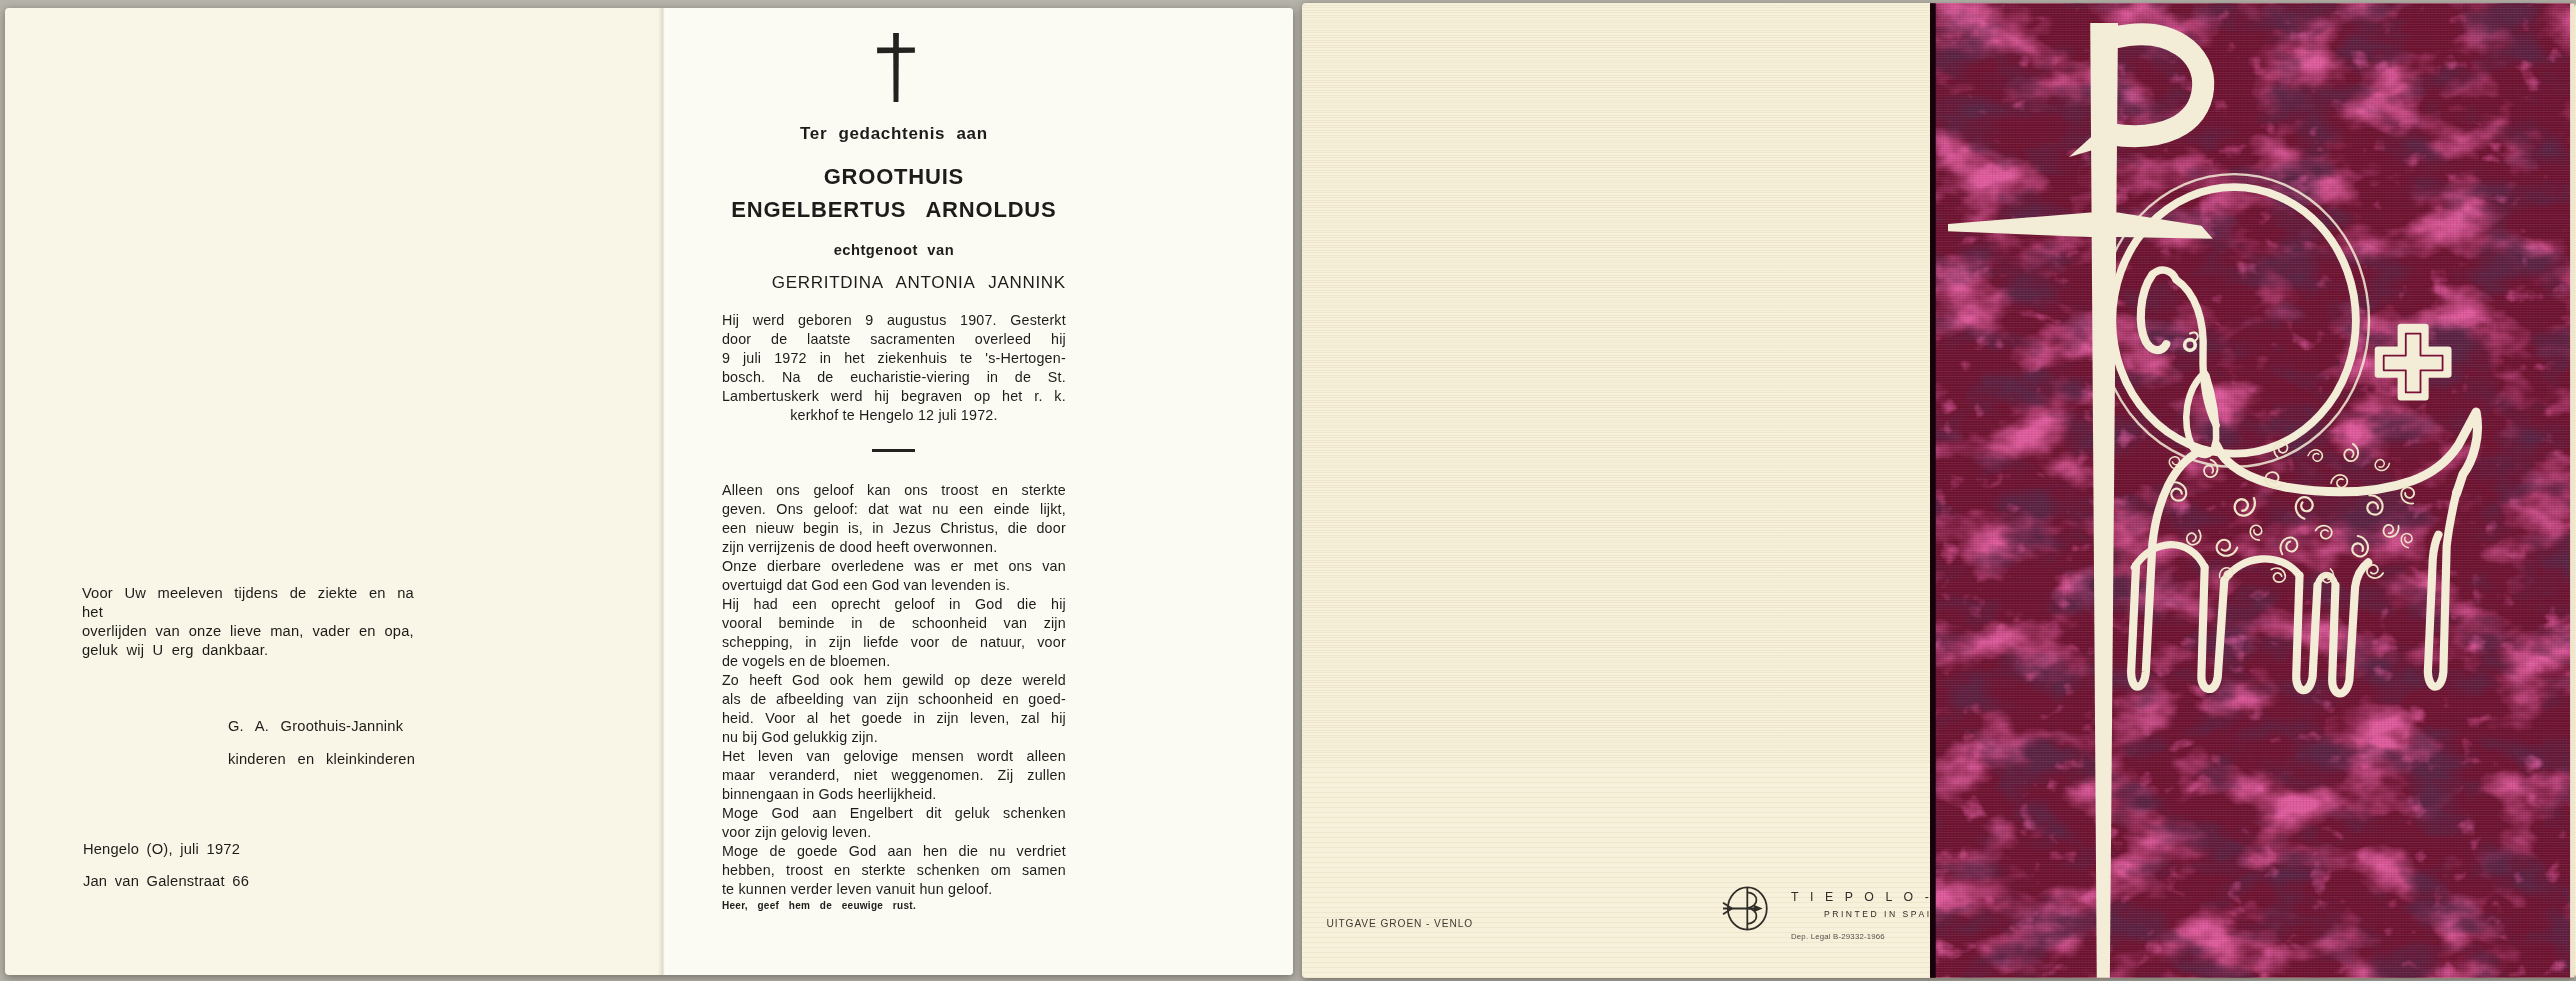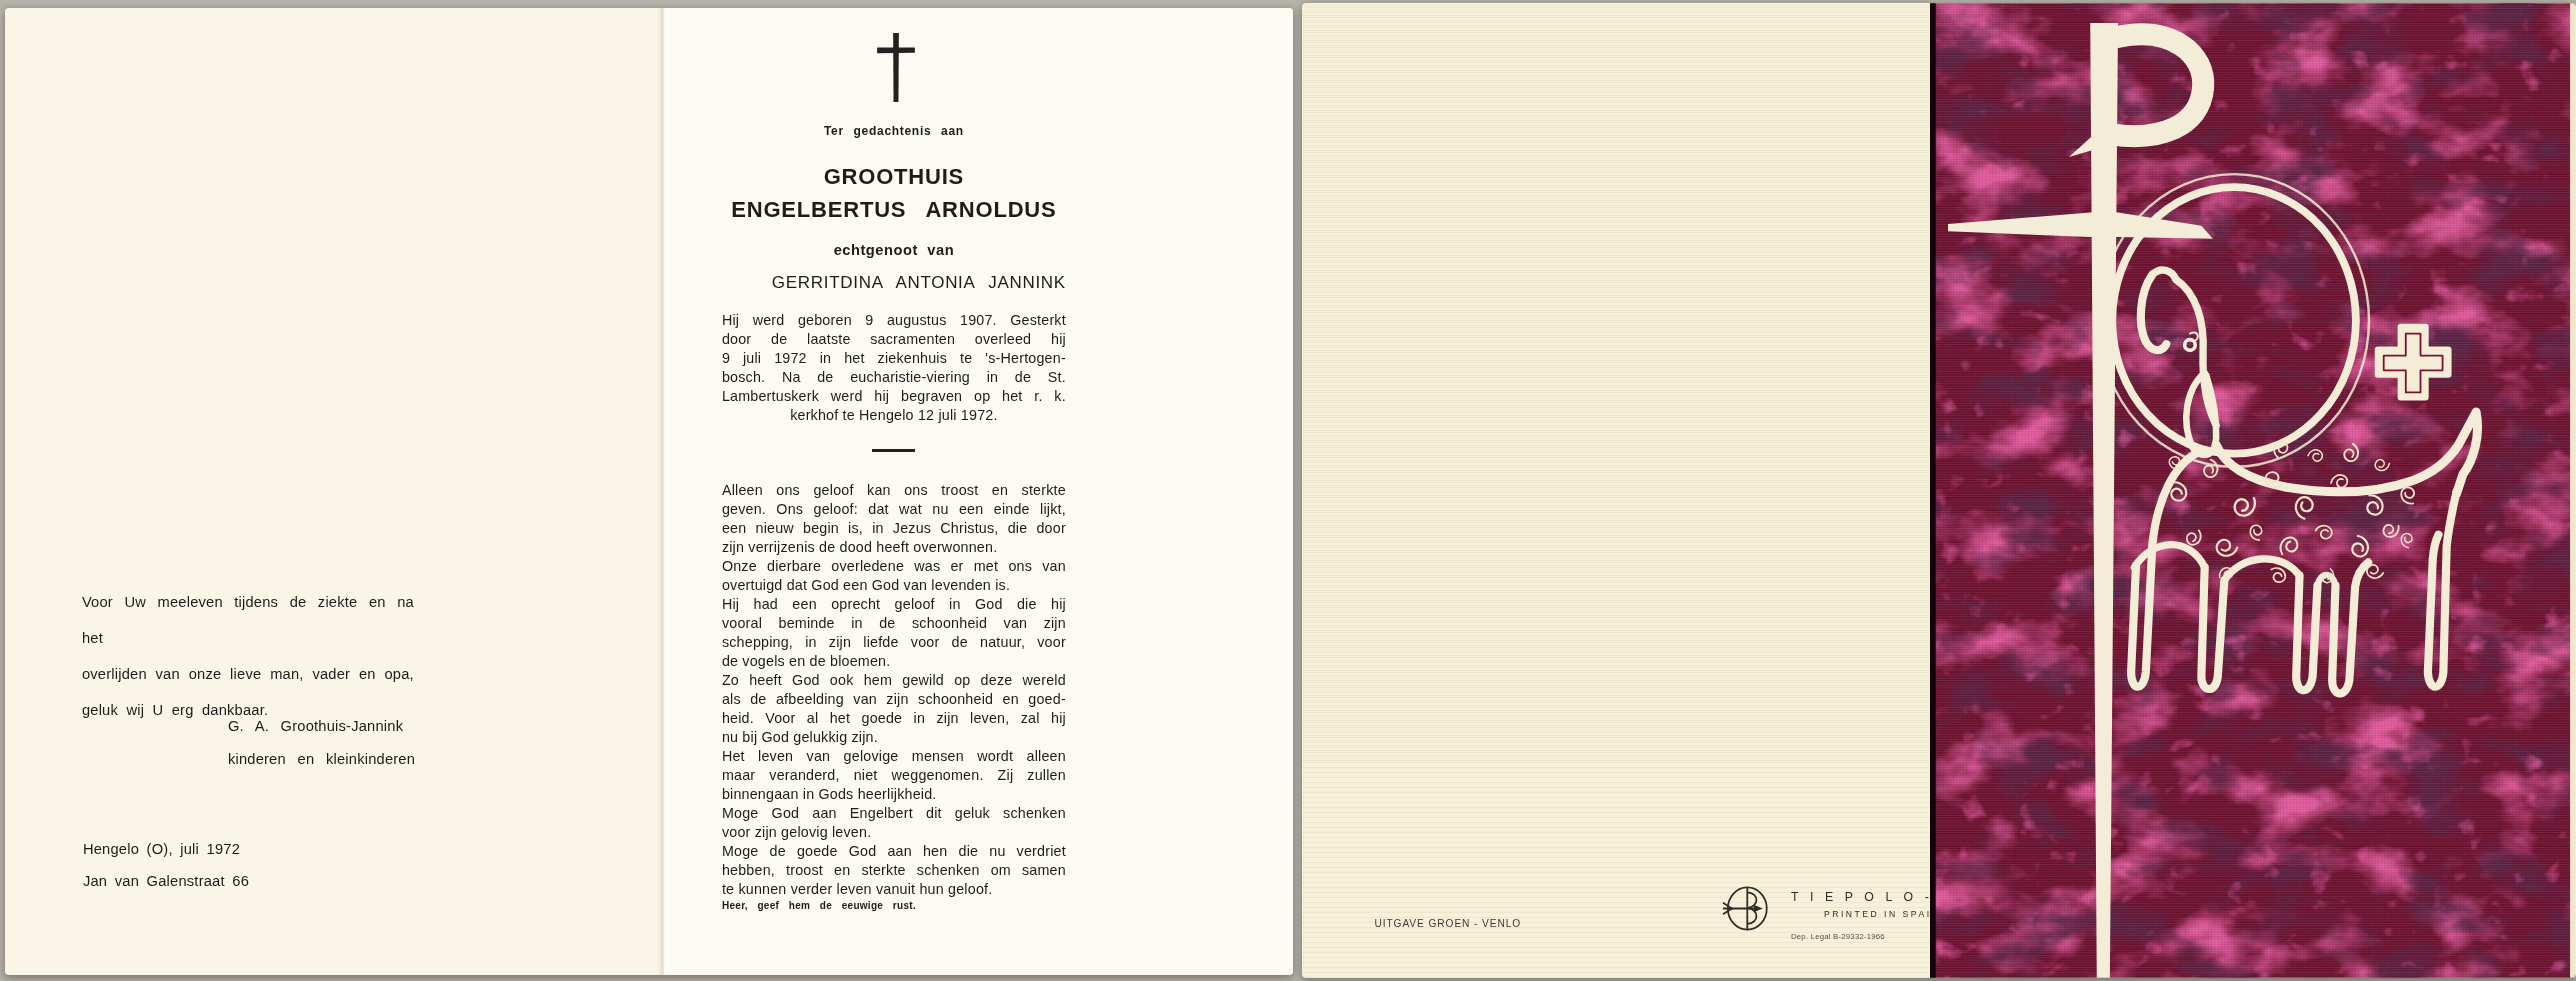--- a/index.html
+++ b/index.html
@@ -15,36 +15,36 @@
     background-image:repeating-linear-gradient(0deg,rgba(165,143,96,.10) 0 0.8px,rgba(0,0,0,0) 0.8px 2.5px);}
   .frontcover{position:absolute;left:628px;top:0;width:645px;height:975px;border-radius:0 4.1px 4.1px 0;overflow:hidden;}
   .frontcover svg{display:block;}
   
   .txt{position:absolute;color:#1d1c1a;}
   .tl{display:block;}
   .jl{text-align:justify;text-align-last:justify;}
   .ll{text-align:left;text-align-last:left;}
   .cl{text-align:center;text-align-last:center;}
   
-  .thanks{left:77px;top:576px;width:332px;font-size:14.7px;line-height:36px;word-spacing:4.1px;letter-spacing:0.2px;}
+  .thanks{left:77px;top:576px;width:332px;font-size:14.7px;line-height:19px;word-spacing:4.1px;letter-spacing:0.2px;}
   .signature{left:223px;top:702px;font-size:14.7px;line-height:33px;word-spacing:7.4px;letter-spacing:0.2px;}
   .placedate{left:78px;top:825px;font-size:14.7px;line-height:32px;word-spacing:3.3px;letter-spacing:0.2px;}
   
   .col{left:717px;width:344px;}
   .crosswrap{position:absolute;left:872px;top:24.5px;width:38px;height:69px;}
-  .inmem{top:116px;text-align:center;font-size:12px;font-weight:700;letter-spacing:0.7px;word-spacing:5.7px;}
+  .inmem{top:116px;text-align:center;font-size:17px;font-weight:700;letter-spacing:0.7px;word-spacing:5.7px;}
   .names{top:152px;text-align:center;font-size:22px;font-weight:700;line-height:33px;letter-spacing:0.8px;word-spacing:13px;}
   .spouseintro{top:234px;text-align:center;font-size:14.7px;font-weight:700;letter-spacing:0.5px;word-spacing:4.9px;}
   .spousename{top:265px;text-align:right;font-size:17px;font-weight:400;letter-spacing:0.7px;word-spacing:8.2px;}
   .bio{top:303px;font-size:14.3px;line-height:19px;letter-spacing:0.2px;}
   .divider{position:absolute;left:867px;top:441px;width:43px;height:2.5px;background:#232220;}
   .bodytxt{top:473px;font-size:14.3px;line-height:19px;letter-spacing:0.2px;}
   .closing{top:892px;font-size:10px;font-weight:700;word-spacing:6.5px;letter-spacing:0.3px;}
   
-  .publisher{left:24.5px;top:915px;font-size:10.2px;letter-spacing:0.9px;color:#3e3b33;margin-left:48px;}
+  .publisher{left:24.5px;top:915px;font-size:10.2px;letter-spacing:0.9px;color:#3e3b33;}
   .printerblock{left:489px;top:887px;color:#2f2d27;}
   .printer-name{font-size:12.3px;letter-spacing:4.1px;}
   .printed-in{font-size:8.6px;letter-spacing:2.5px;margin-top:4.9px;padding-left:33px;}
   .legal{font-size:7.8px;letter-spacing:0.2px;margin-top:13px;color:#55514a;}
   .logowrap{position:absolute;left:419px;top:882px;width:51px;height:47px;}
 </style>
 </head>
 <body>
 
 <div class="stage">

